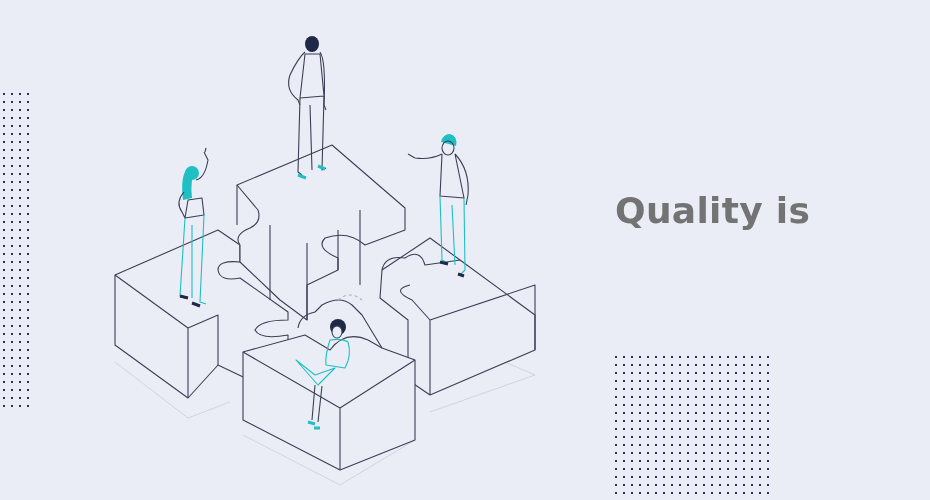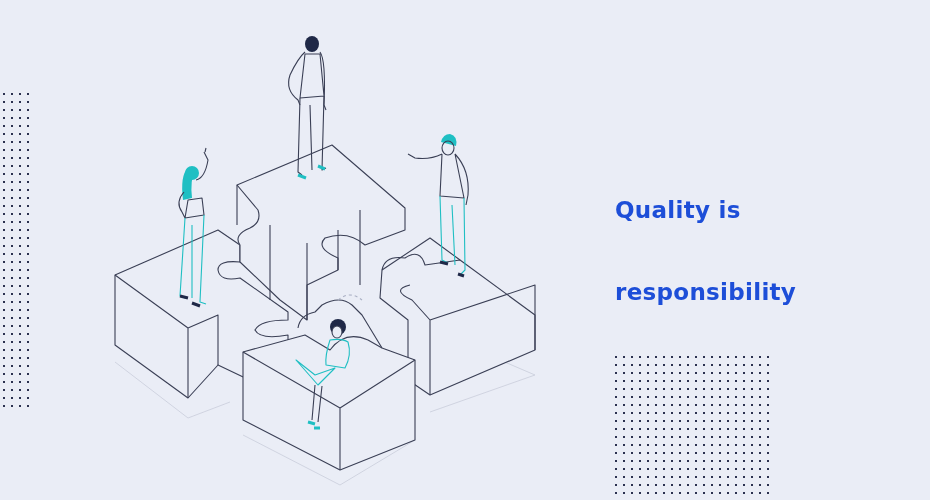--- a/index.html
+++ b/index.html
@@ -3,21 +3,21 @@
 <meta charset="utf-8">
 <style>
   html,body{margin:0;padding:0;}
   body{width:930px;height:500px;background:#eaedf6;position:relative;overflow:hidden;font-family:"DejaVu Sans","Liberation Sans",sans-serif;}
   .dots-left{position:absolute;left:0;top:90px;width:34px;height:320px;
     background-image:radial-gradient(circle,#2b3150 1px,transparent 1.3px);
     background-size:8px 8px;background-position:0 0;}
   .dots-right{position:absolute;left:612px;top:353px;width:160px;height:144px;
     background-image:radial-gradient(circle,#2b3150 1px,transparent 1.4px);
     background-size:8px 8px;}
-  .headline{position:absolute;left:615px;top:190px;color:#1d4ed8;font-weight:bold;font-size:23px;line-height:41px;letter-spacing:0.3px;margin:0;}
+  .headline{position:absolute;left:615px;top:190px;color:#737373;font-weight:bold;font-size:36px;line-height:41px;letter-spacing:0.3px;margin:0;}
   .illus{position:absolute;left:100px;top:30px;width:450px;height:460px;}
 </style>
 </head>
 <body>
 
 <div class="dots-left"></div>
 <div class="dots-right"></div>
 
 <svg class="illus" viewBox="0 0 450 460" fill="none" stroke="#3a3f55" stroke-width="1.1" stroke-linejoin="round">
 
@@ -72,14 +72,13 @@
     <path d="M230 310 Q225 325 226 335 L245 338 Q252 325 248 312 Q242 308 230 310 Z" stroke="#1fbfc3"></path>
     <path d="M196 330 L215 345 L235 338 L218 355 Z" stroke="#1fbfc3"></path>
     <path d="M215 355 L212 390 M222 356 L218 392" stroke="#3a3f55"></path>
     <path d="M208 392 L215 394 M214 398 L220 398" stroke="#1fbfc3" stroke-width="3"></path>
   </g>
 </svg>
 
 <h1 class="headline">
   <span>Quality is</span><br>
   <br>
-  <span>responsibility</span>
 </h1>
 
 </body></html>

